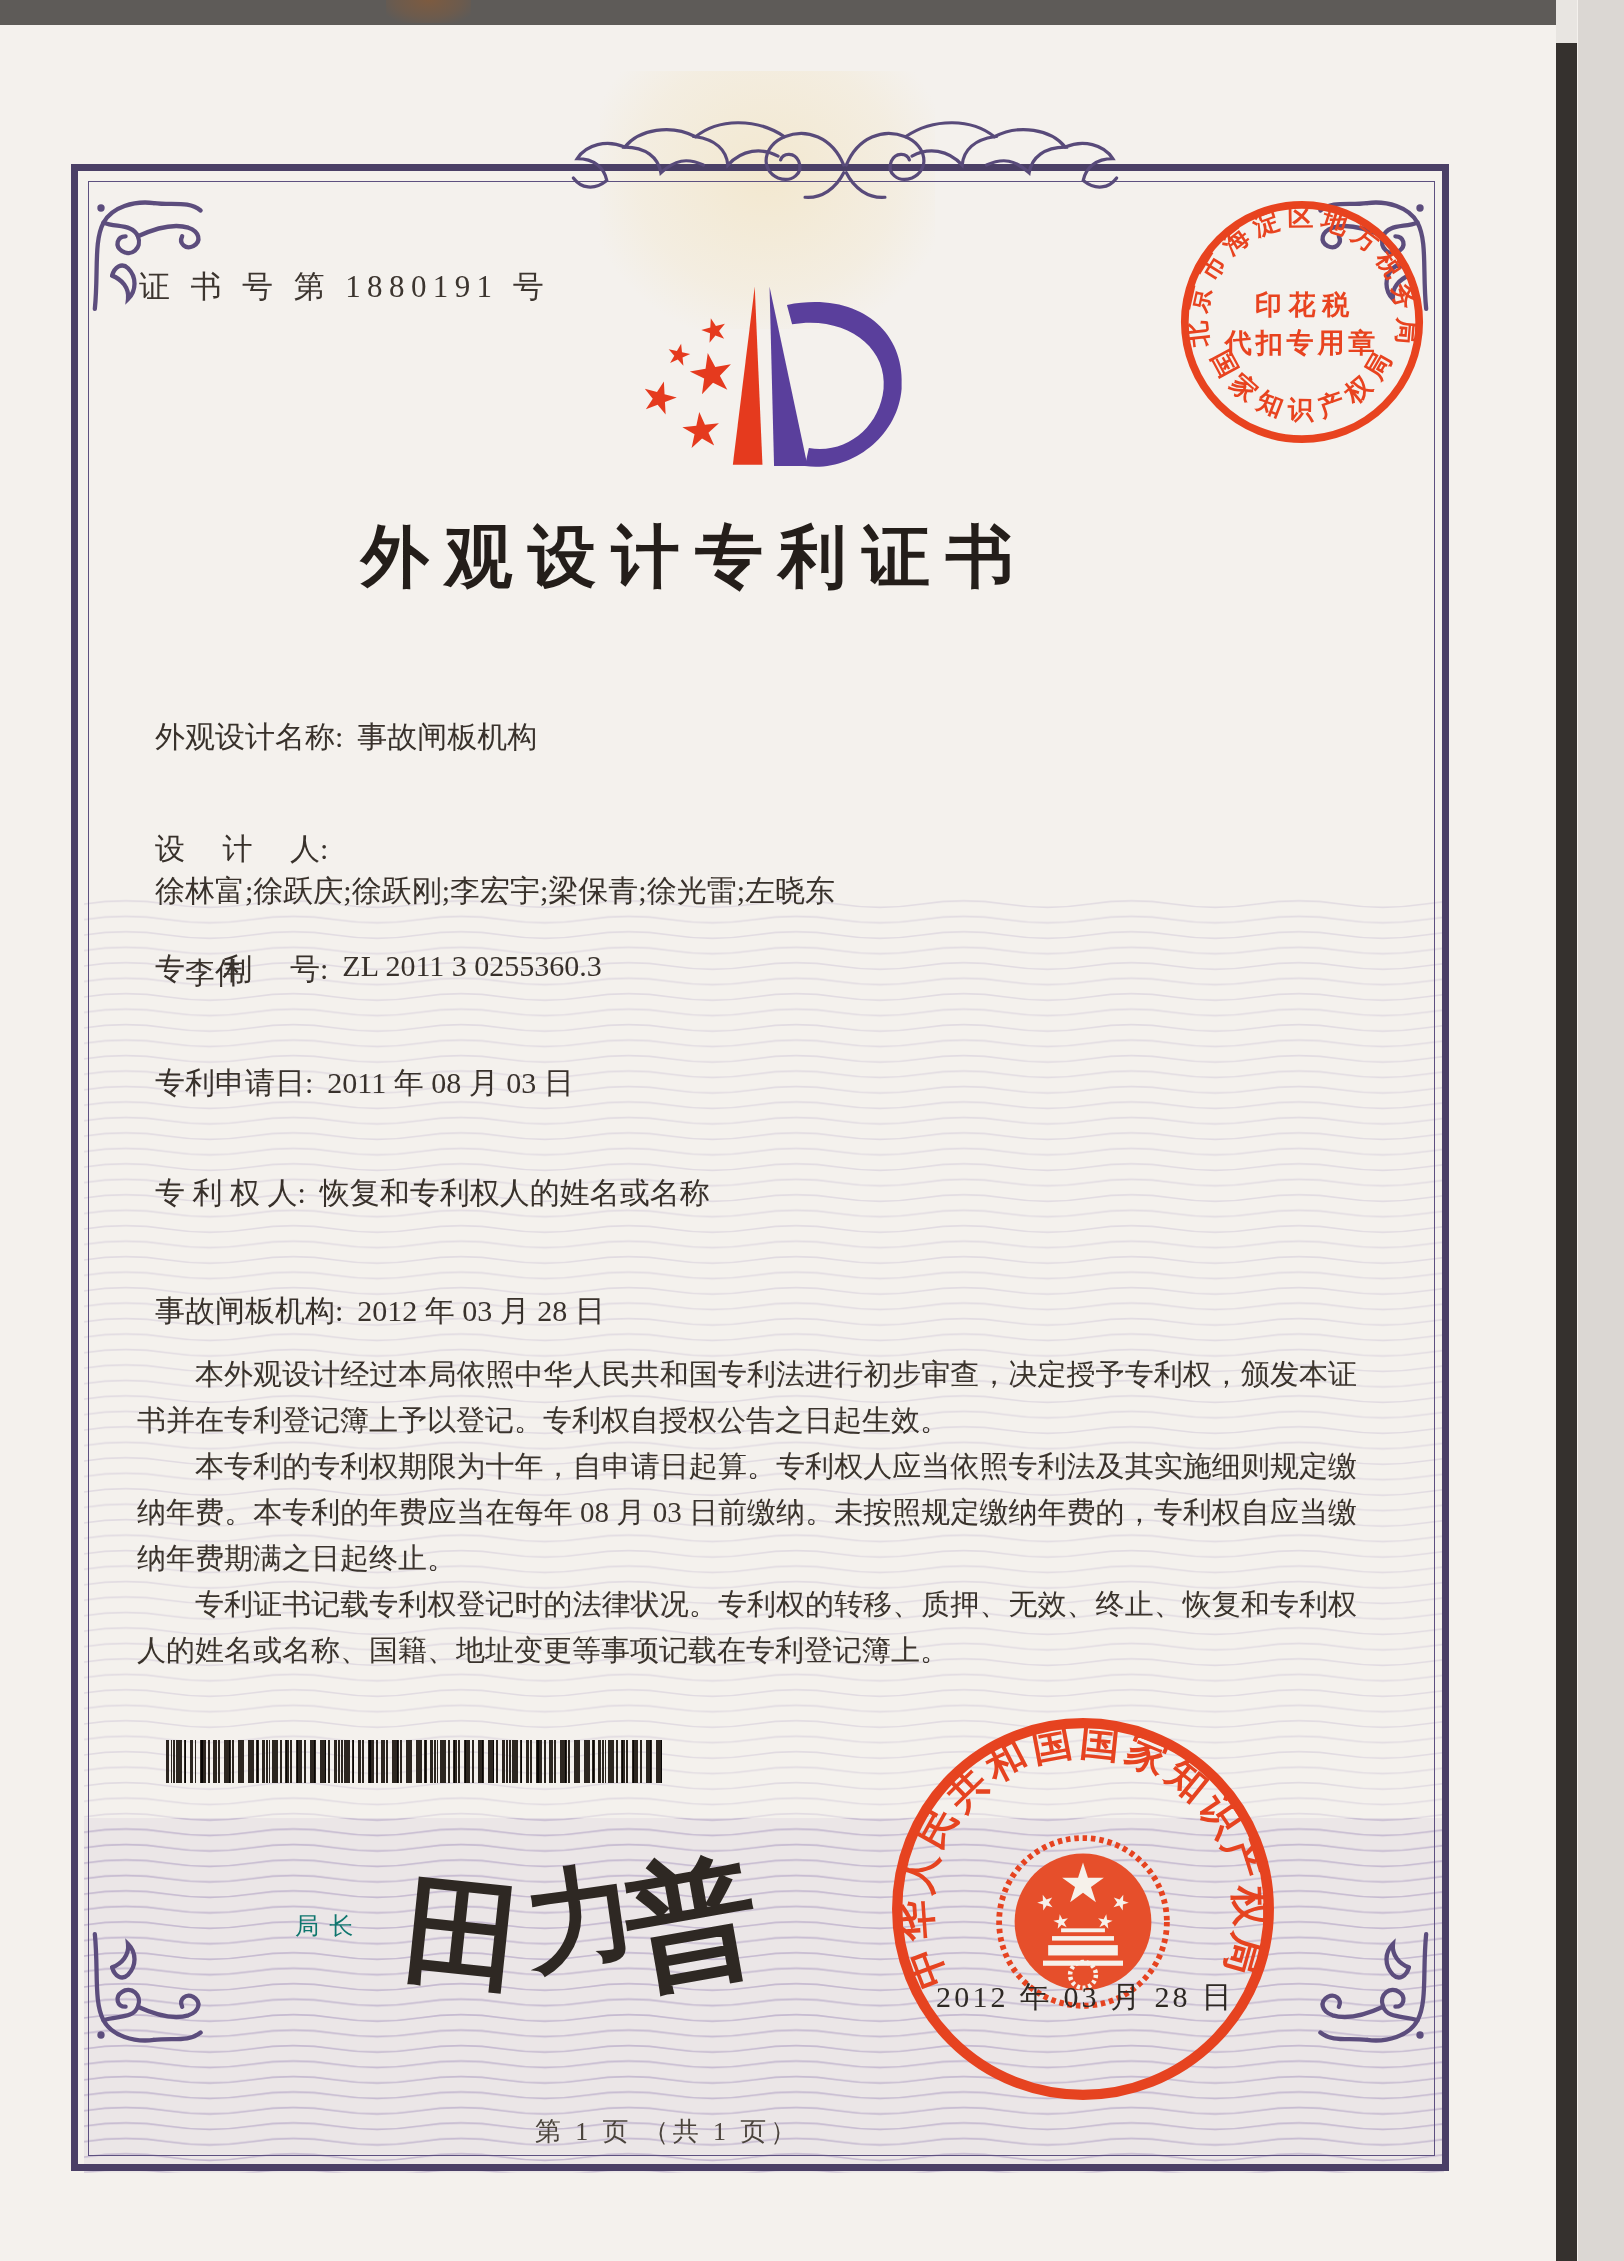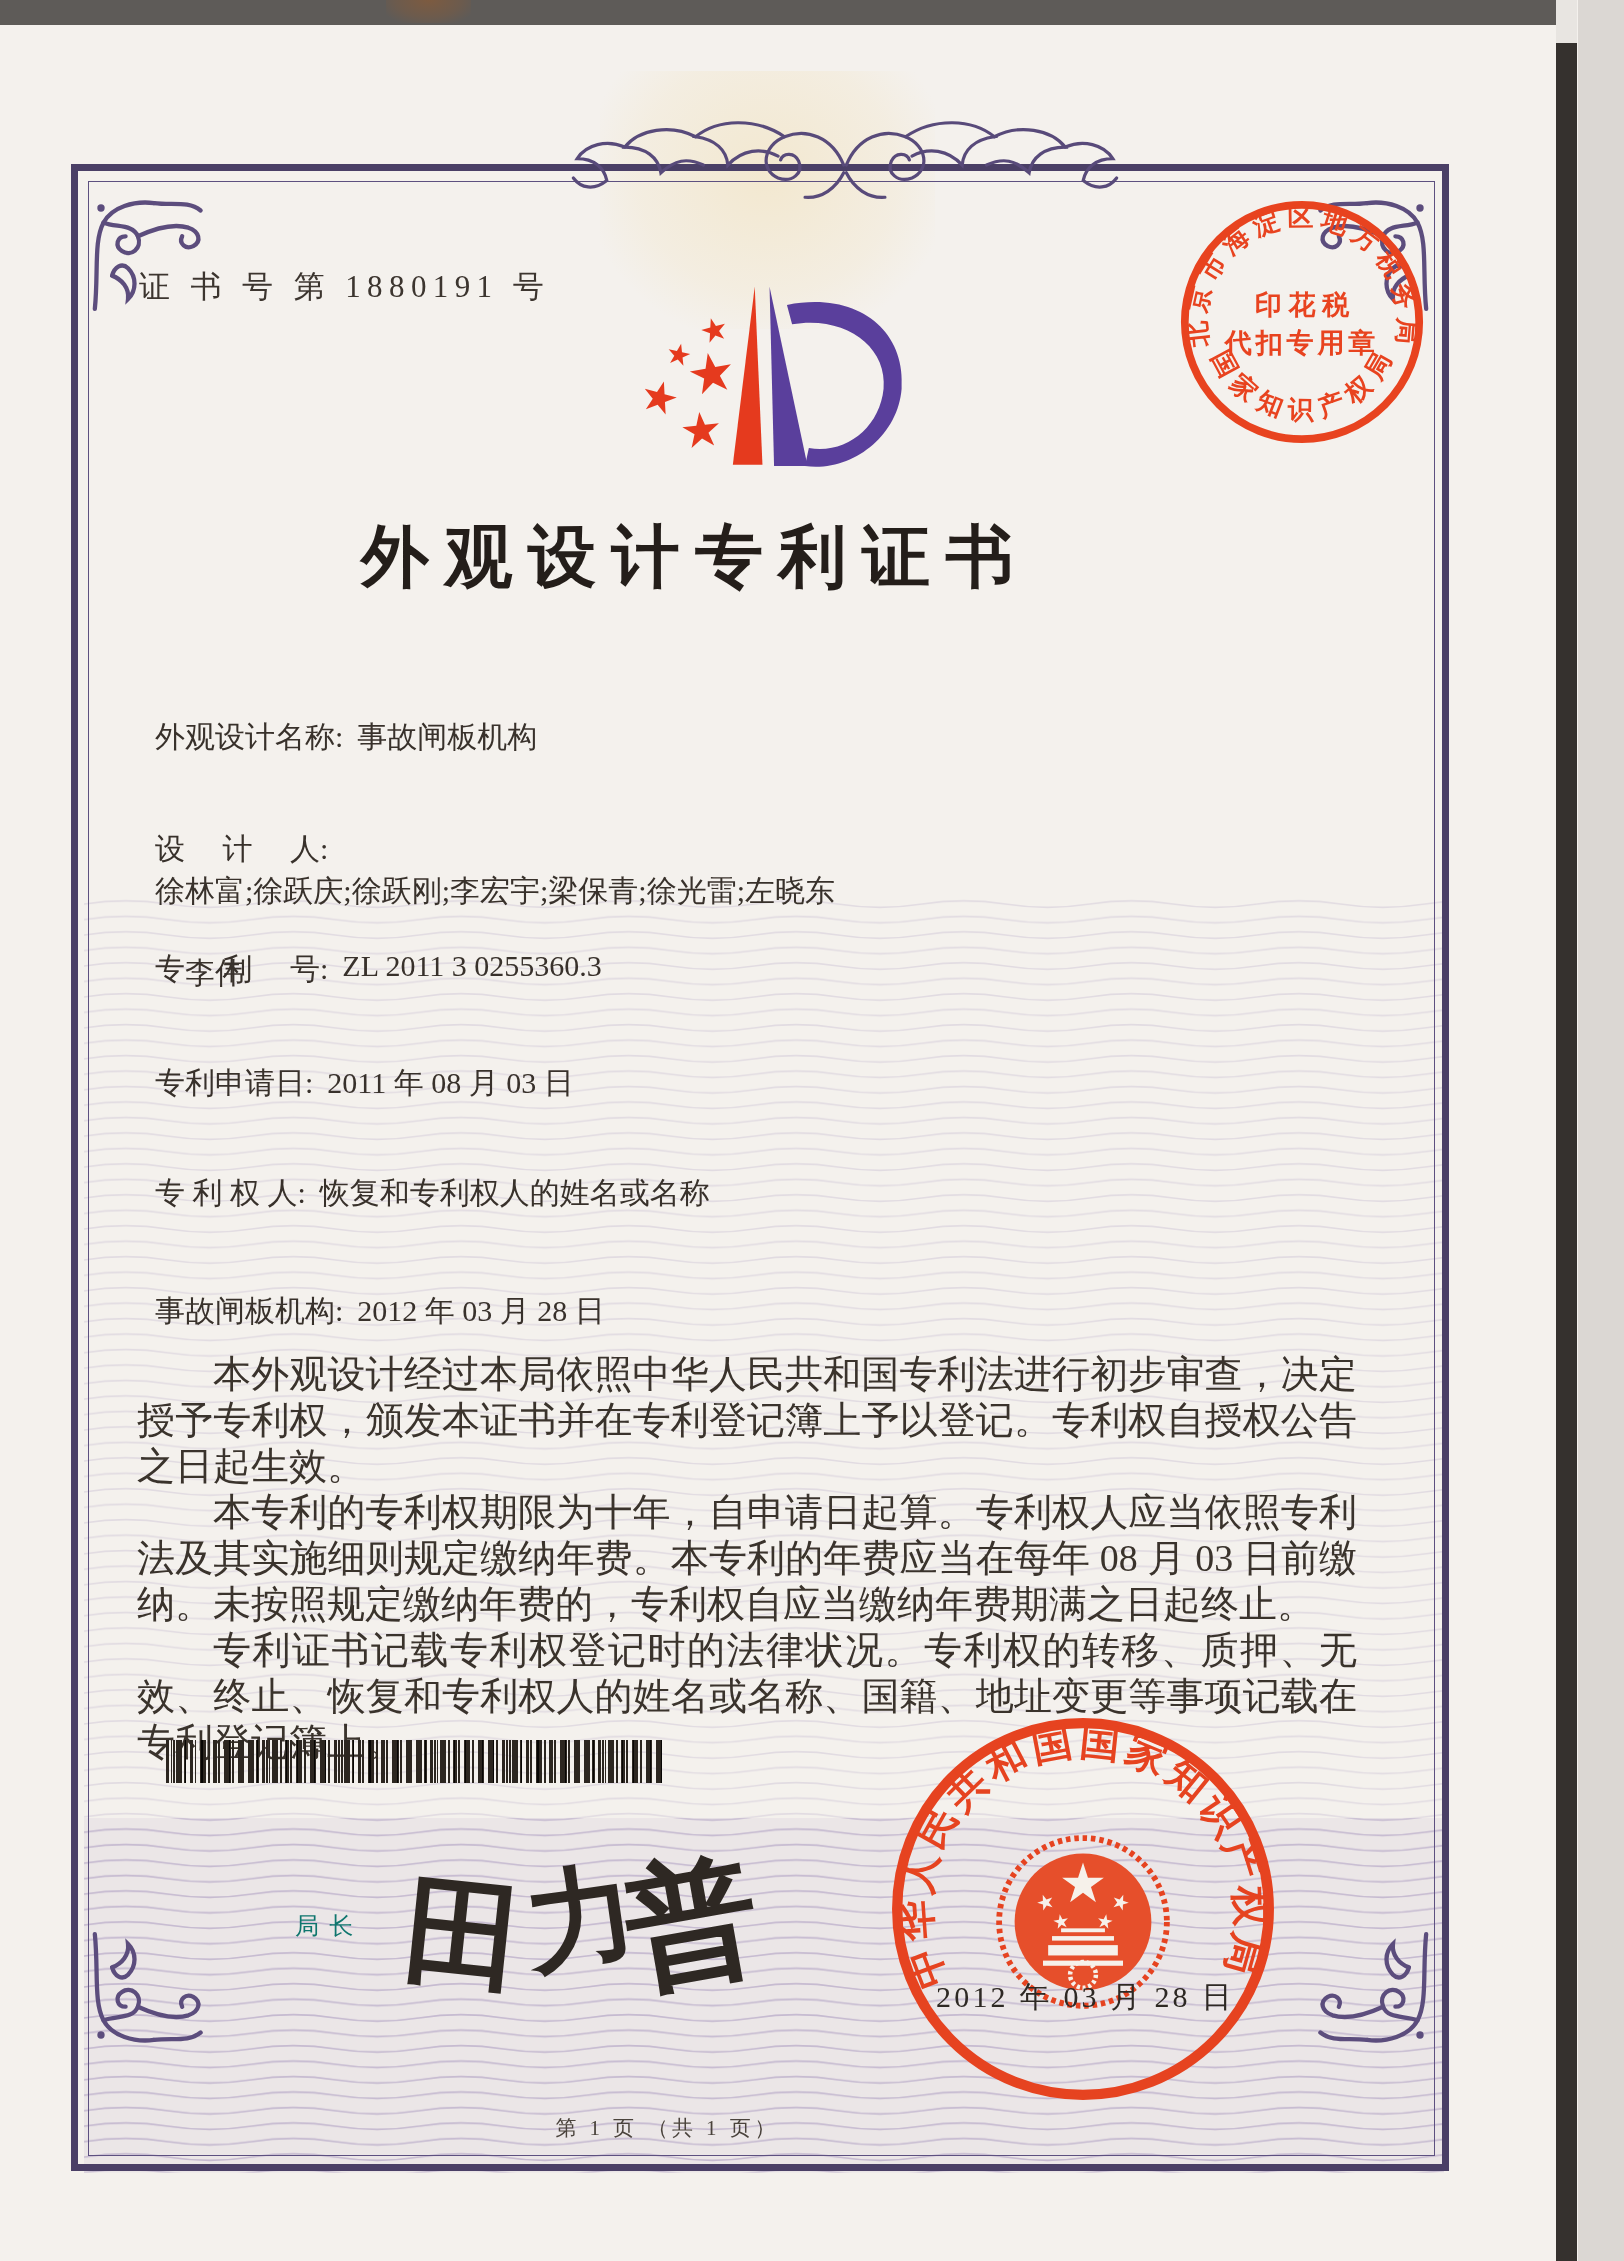--- a/index.html
+++ b/index.html
@@ -16,30 +16,30 @@
   
   .frame-outer{left:71px;top:164px;width:1364px;height:1993px;border:7px solid #4a3f66;}
   .frame-inner{left:88px;top:181px;width:1345px;height:1973px;border:1.9px solid #5d5080;}
   
   .cert-no{left:139px;top:266px;font-size:31px;letter-spacing:6.4px;color:#3c352f;white-space:pre;}
   .title{left:361px;top:512px;width:787px;font-size:68px;font-weight:bold;
          letter-spacing:15.5px;color:#241e1a;white-space:pre;}
   .row{left:155px;display:flex;align-items:flex-start;font-size:30px;color:#38312b;white-space:pre;}
   .row .lbl{margin-right:14px;flex:none;}
   .val2{line-height:41px;}
-  .paras{left:137px;top:1351px;width:1220px;font-size:38px;line-height:46px;text-align:justify;color:#3a332c;}
+  .paras{left:137px;top:1351px;width:1220px;font-size:29px;line-height:46px;text-align:justify;color:#3a332c;}
   .paras p{margin:0;text-indent:2em;}
   .barcode{left:166px;top:1740px;width:498px;height:43px;
     background:
      repeating-linear-gradient(90deg,#2c2620 0 2.6px,transparent 2.6px 4.5px,#2c2620 4.5px 5.8px,transparent 5.8px 10.3px,#2c2620 10.3px 16px,transparent 16px 18px,#2c2620 18px 20px,transparent 20px 24px),
      repeating-linear-gradient(90deg,transparent 0 7px,#2c2620 7px 9px,transparent 9px 18.7px,#2c2620 18.7px 20px,transparent 20px 28px);
     background-blend-mode:multiply;}
   .director{left:295px;top:1910px;font-size:24px;letter-spacing:10.3px;color:#0f766e;}
   .seal-date{left:936px;top:1977px;font-size:30px;letter-spacing:3.2px;color:#2e2924;white-space:pre;}
-  .footer{left:529px;top:2114px;width:277px;text-align:center;font-size:21px;letter-spacing:3.9px;color:#4a433c;white-space:pre;}
+  .footer{left:529px;top:2114px;width:277px;text-align:center;font-size:26px;letter-spacing:3.9px;color:#4a433c;white-space:pre;}
   svg{display:block;overflow:visible;}
   .flourish{width:123px;height:123px;}
 </style>
 </head>
 <body>
 
 <div class="page">
 
   <div class="abs scan-top-band"></div>
   <div class="abs scan-smudge"></div>

